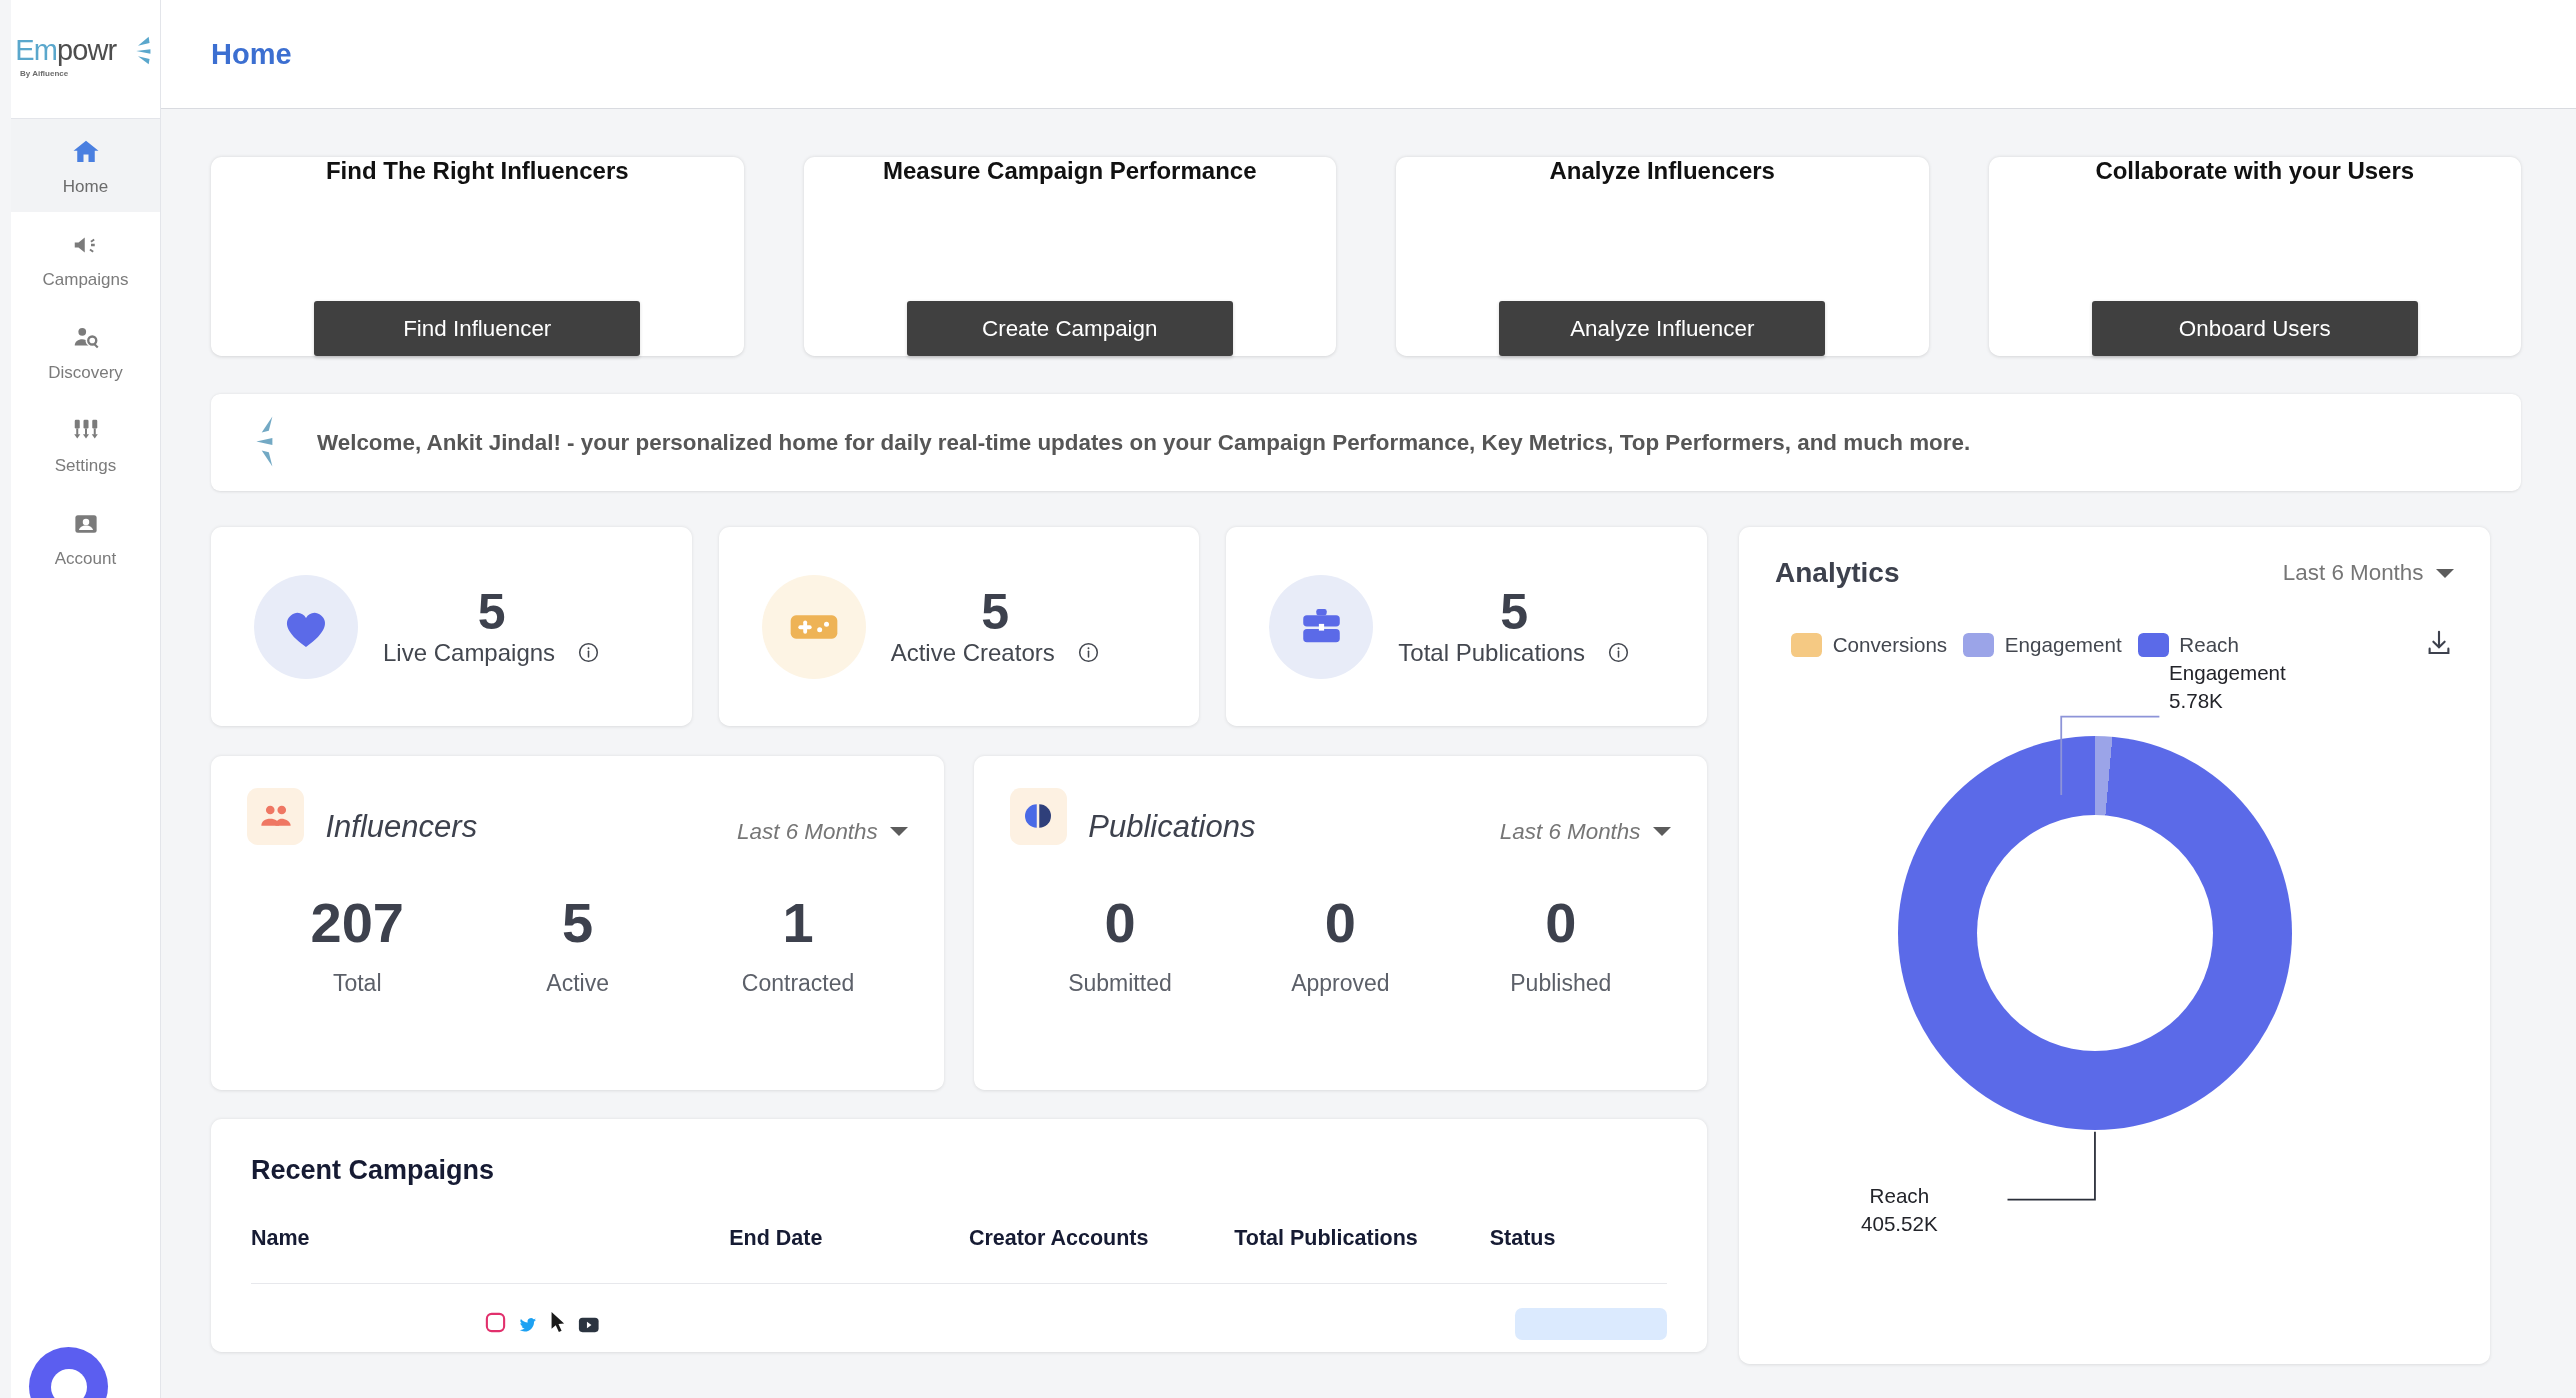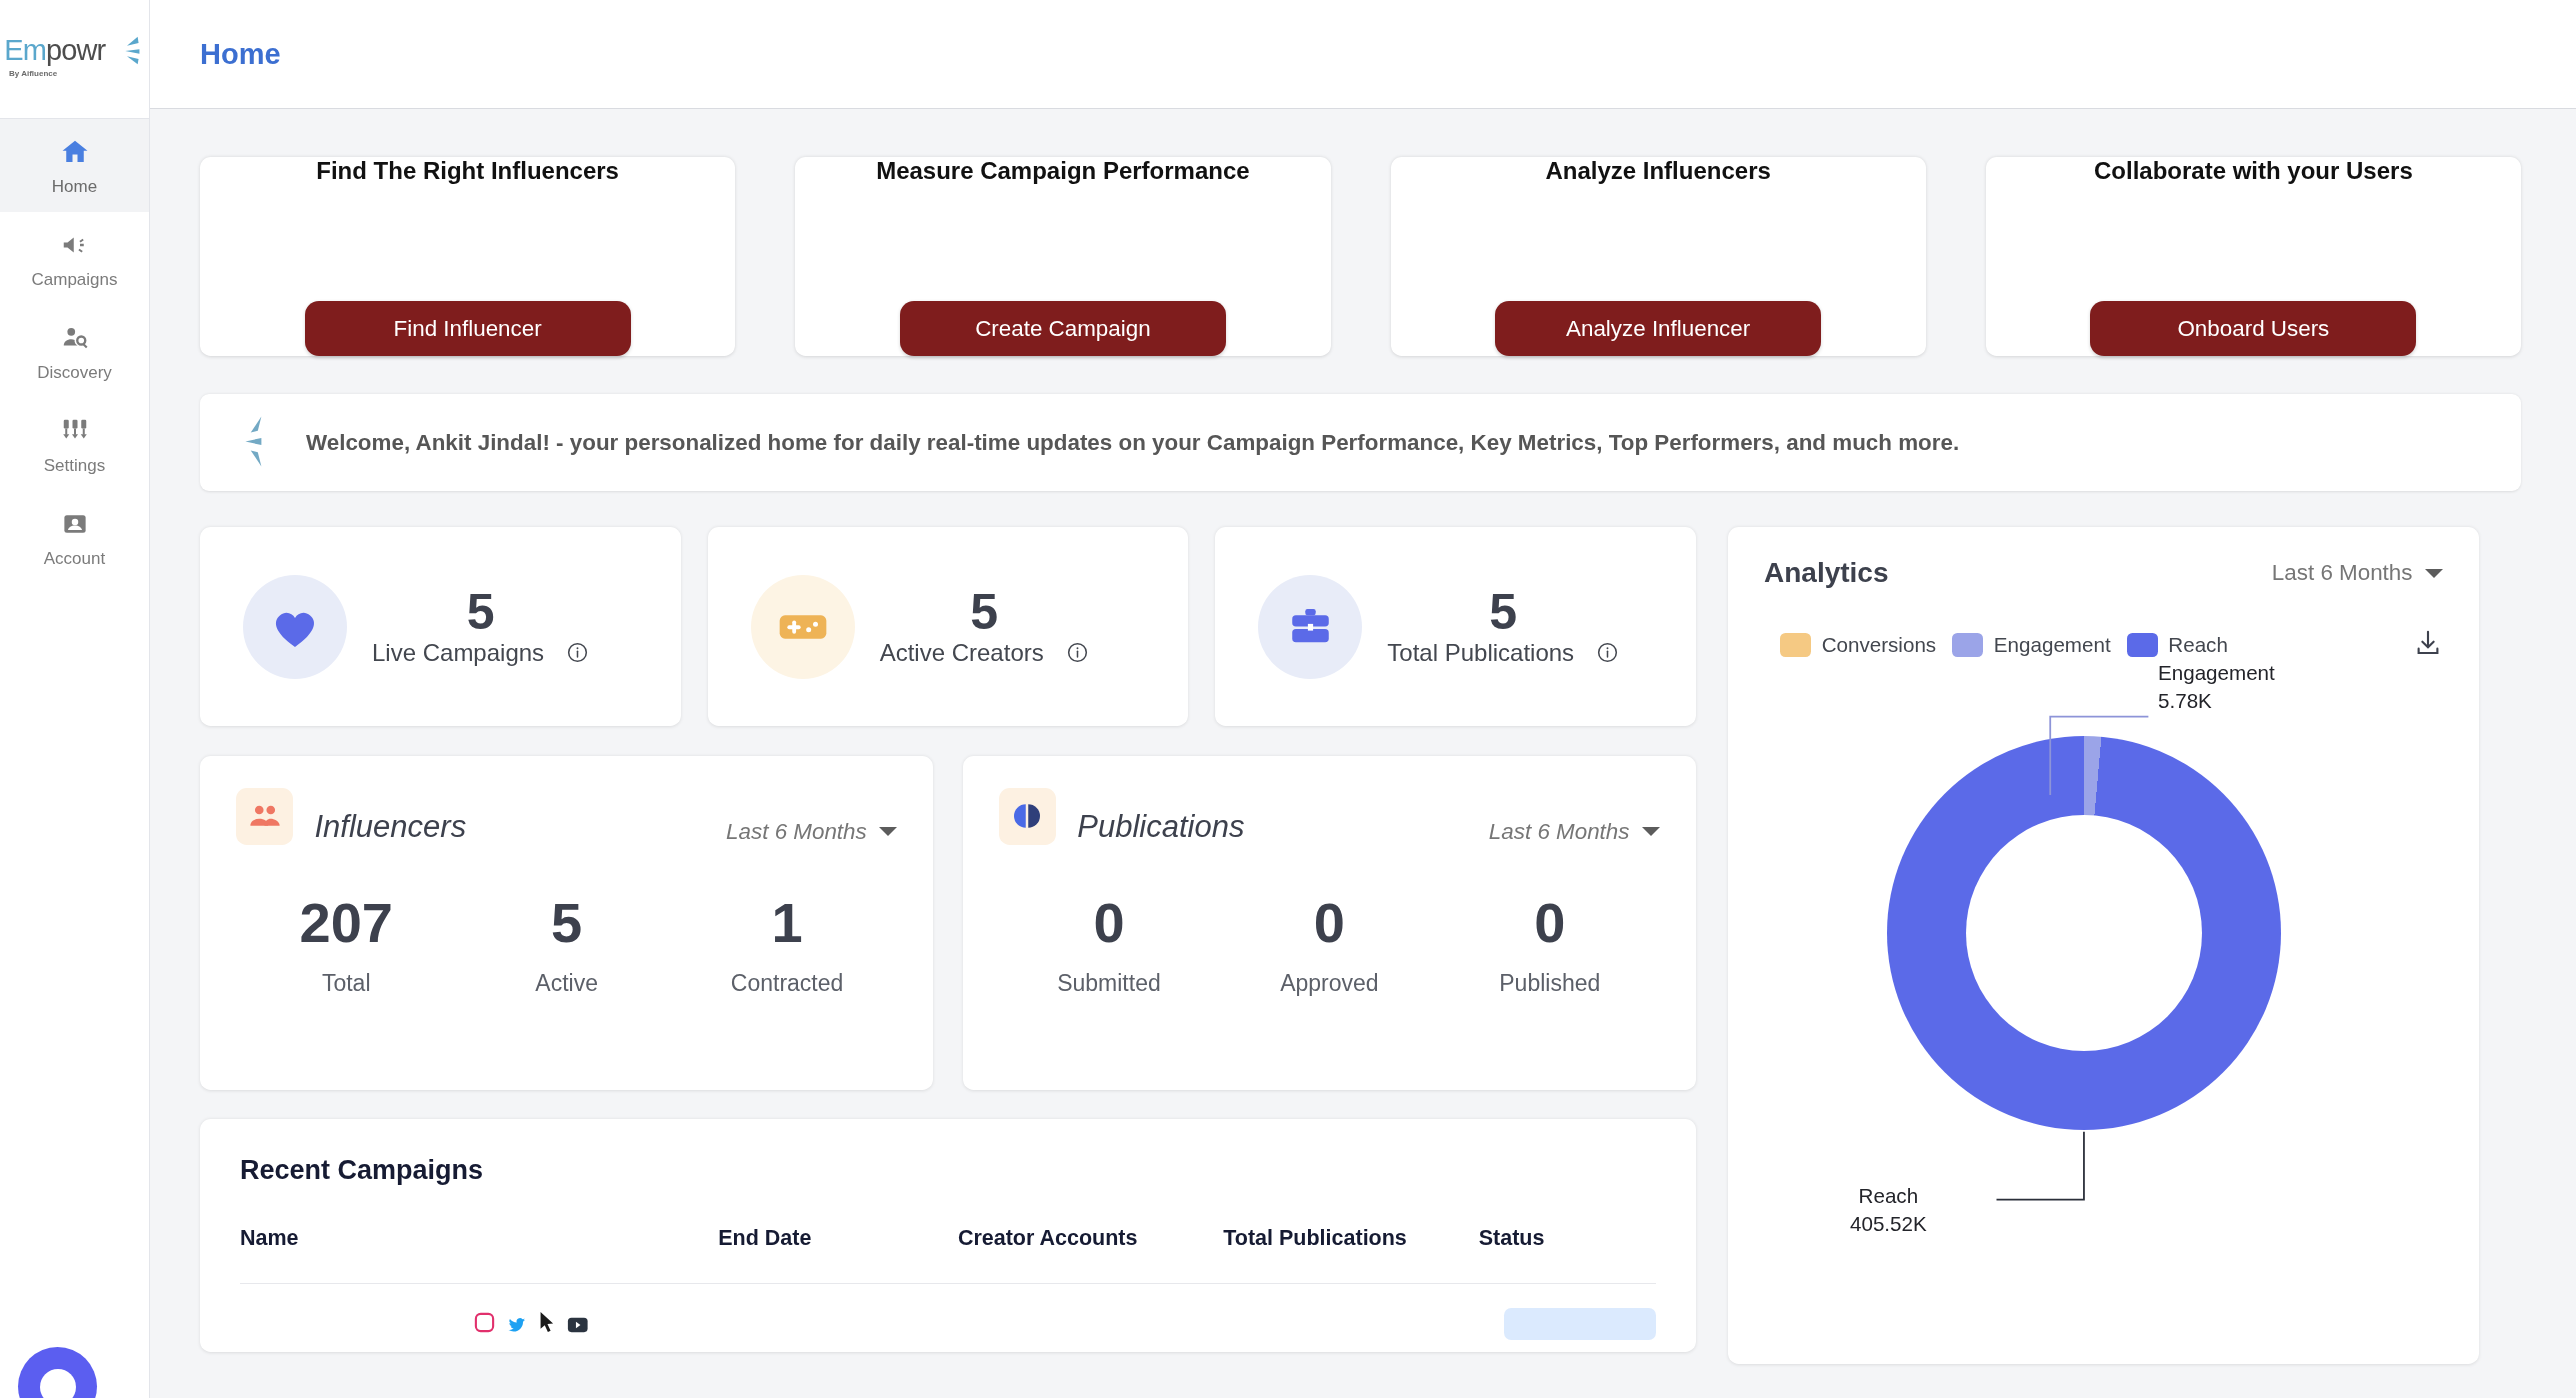--- a/index.html
+++ b/index.html
@@ -2,21 +2,21 @@
 <html style="font-size:14.3px"><head>
 <meta charset="utf-8">
 <style>
   * { margin:0; padding:0; box-sizing:border-box; }
   html, body {
     width:2576px; height:1399px;
     background:#f4f5f7;
     font-family:"Liberation Sans", sans-serif;
     overflow:hidden;
   }
-  .app { display:flex; width:2576px; height:1399px; }
+  .app { display:flex; width:2576px; height:1399px;padding-left:11px; }
 
   
   .sidebar {
     width:150px; min-width:150px; height:1399px;
     background:#ffffff; border-right:0.9px solid #e3e5ea;
     display:flex; flex-direction:column; position:relative;
   }
   .logo-wrap {
     height:119px; border-bottom:0.9px solid #e3e5ea;
     display:flex; flex-direction:column; align-items:center; justify-content:center;
@@ -72,21 +72,21 @@
   
   .promo-row { display:flex; gap:60px; }
   .promo-card {
     flex:1; background:#fff; border-radius:10.7px;
     box-shadow:0 0.9px 3.6px rgba(0,0,0,.13);
     height:199px; display:flex; flex-direction:column;
     align-items:center; justify-content:space-between; gap:26px;margin-top:12px;
   }
   .promo-title { font-size:24px; font-weight:bold; color:#111; }
   .promo-btn {
-    background:#7f1d1d; color:#fff; border:none; border-radius:14px;
+    background:#404040; color:#fff; border:none; border-radius:3px;
     height:55px; min-width:326px; font-size:22.4px; cursor:pointer;
     box-shadow:0 1.8px 3.6px rgba(0,0,0,.16);
   }
 
   
   .welcome {
     margin-top:38px; background:#fff; border-radius:9px;
     box-shadow:0 0.9px 2.7px rgba(0,0,0,.10);
     height:97px; display:flex; align-items:center; padding:0 40px; gap:25px;text-align:center;
   }

